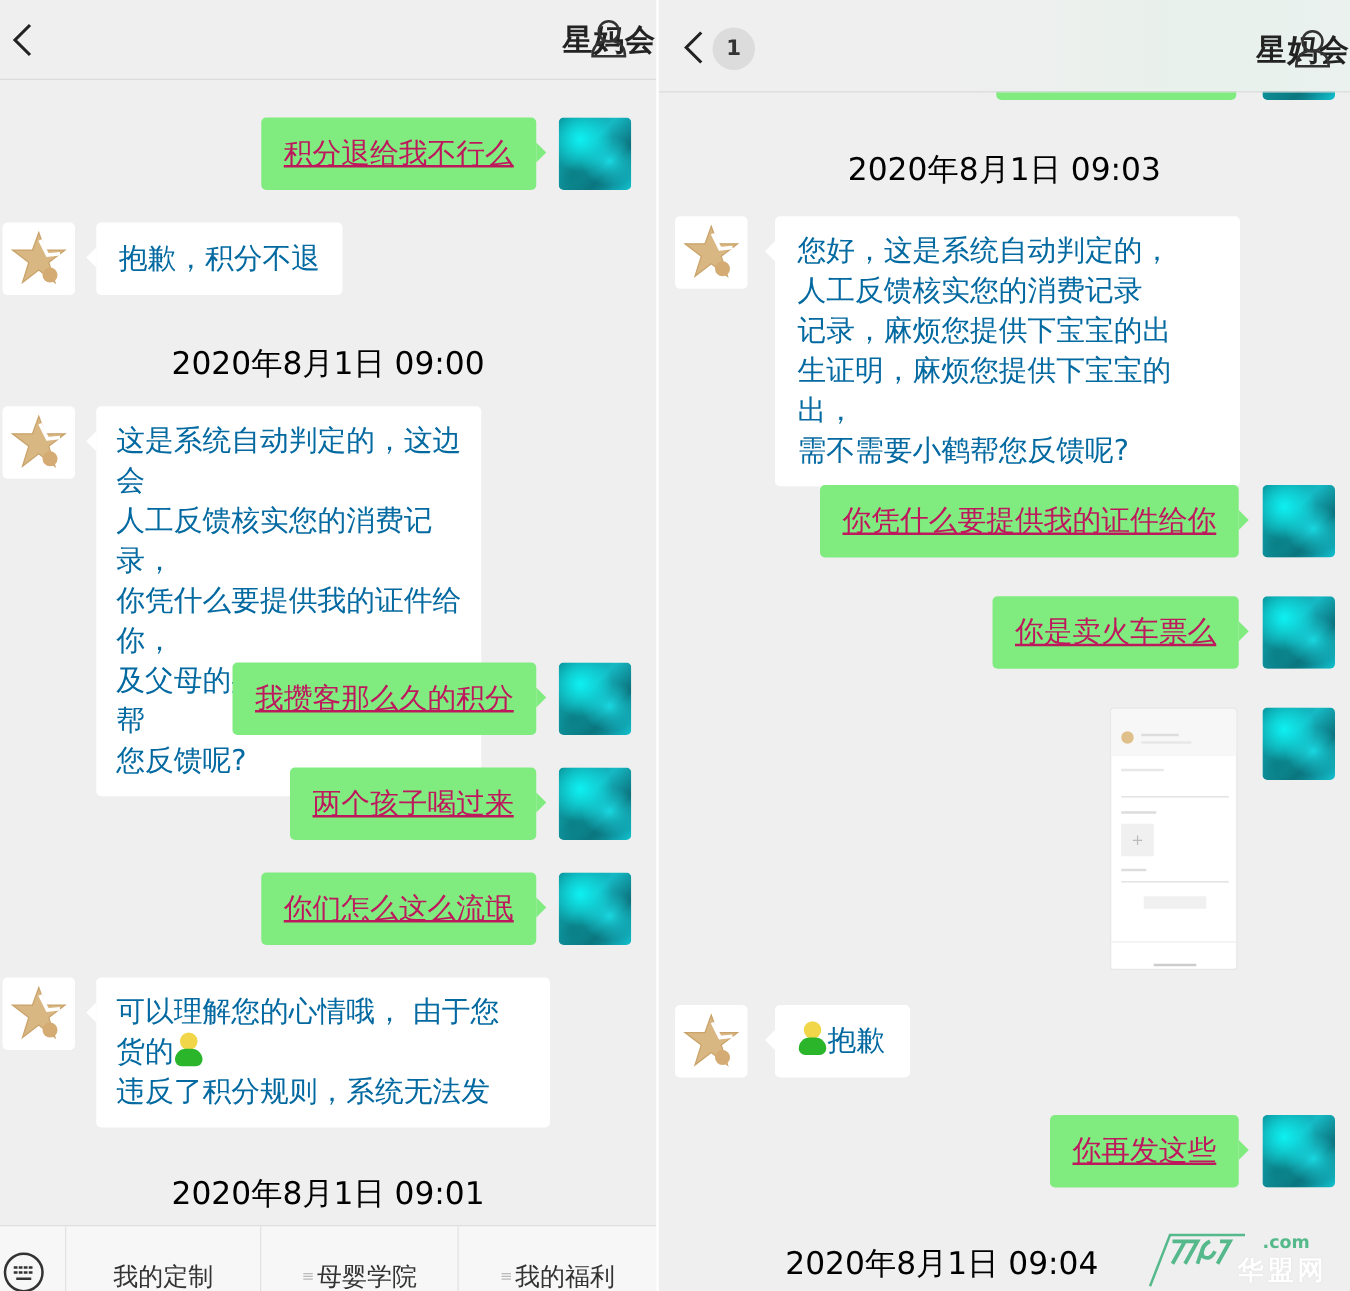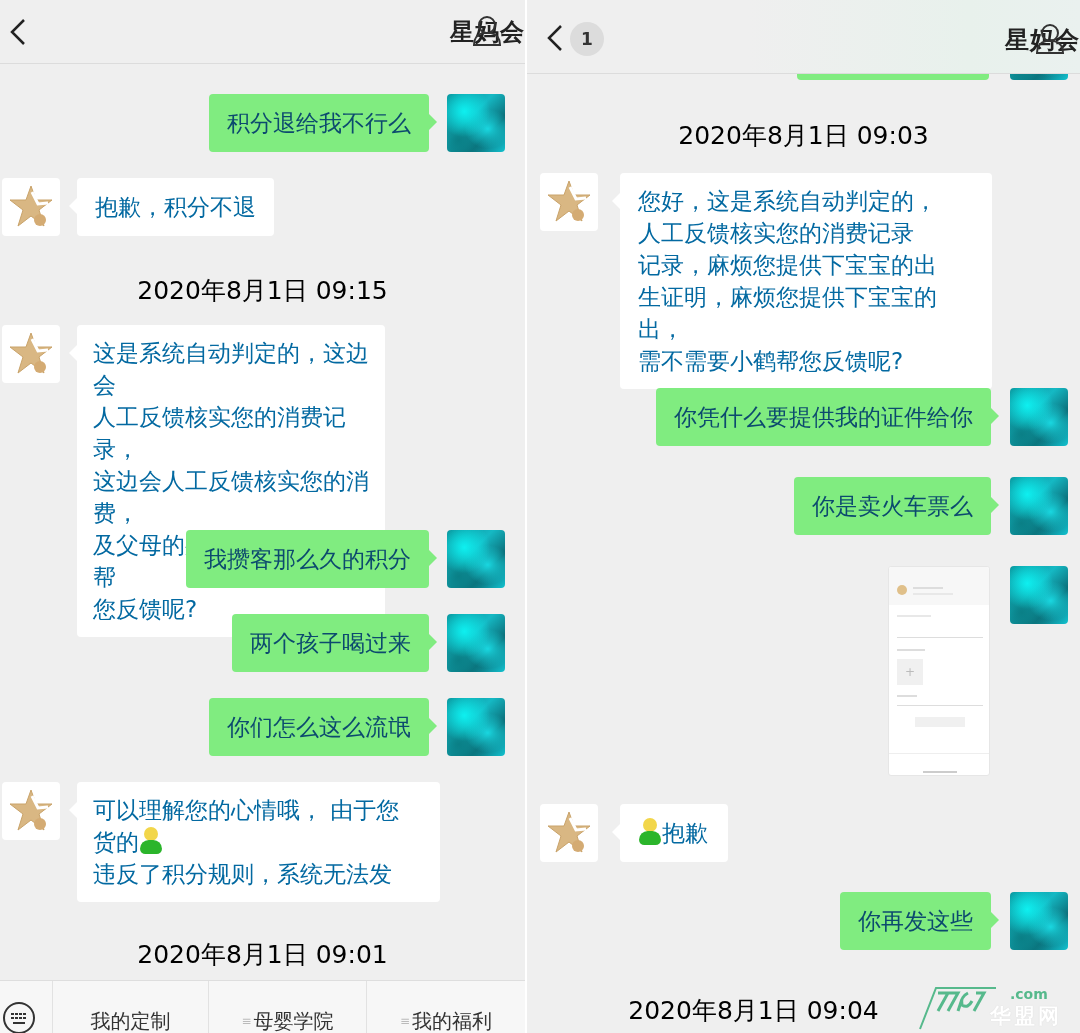--- a/index.html
+++ b/index.html
@@ -45,21 +45,21 @@
       radial-gradient(ellipse at 70% 60%, #19d7e0 0%, rgba(25,215,224,0) 40%),
       radial-gradient(ellipse at 20% 80%, #0a7f86 0%, rgba(10,127,134,0) 50%),
       linear-gradient(135deg, #0a8c94 0%, #15b9c4 40%, #0b6d78 70%, #12c3d0 100%);
   }
 
   .bubble {
     position: absolute; font-size: 23px; line-height: 32px; color: #0369a1; border-radius: 4px;
     padding: 14px 18px;
   }
   .bubble.in { background: #ffffff; }
-  .bubble.out { background: #80ec80; color: #0c4a6e; }
+  .bubble.out { background: #80ec80; color: #be185d; text-decoration: underline; }
   .bubble.in::before {
     content: ""; position: absolute; left: -8px; top: 20px; width: 0; height: 0;
     border-top: 8px solid transparent; border-bottom: 8px solid transparent; border-right: 8px solid #ffffff;
   }
   .bubble.out::after {
     content: ""; position: absolute; right: -8px; top: 20px; width: 0; height: 0;
     border-top: 8px solid transparent; border-bottom: 8px solid transparent; border-left: 8px solid #80ec80;
   }
   .bubble.single { height: 58px; padding-top: 13px; padding-bottom: 13px; white-space: nowrap; }
 
@@ -116,33 +116,33 @@
     <svg viewBox="0 0 58 58" width="58" height="58">
       <path d="M29 8 L34 22 L50 22 L37 32 L42 48 L29 38 L16 48 L21 32 L8 22 L24 22 Z" fill="#d9b783" stroke="#c9a36a" stroke-width="1"></path>
       <path d="M30 14 L36 26 L46 25" fill="none" stroke="#fff" stroke-width="3"></path>
       <circle cx="38" cy="42" r="6" fill="#d4ab73"></circle>
     </svg>
   </div>
   <div class="bubble in single" style="left:77px; top:178px;">
     <span>抱歉，积分不退</span>
   </div>
 
-  <div class="timestamp" style="top:274px;">2020年8月1日 09:15</div>
+  <div class="timestamp" style="top:274px;">2020年8月1日 09:00</div>
 
   <div class="avatar-bot" style="left:2px; top:325px;">
     <svg viewBox="0 0 58 58" width="58" height="58">
       <path d="M29 8 L34 22 L50 22 L37 32 L42 48 L29 38 L16 48 L21 32 L8 22 L24 22 Z" fill="#d9b783" stroke="#c9a36a" stroke-width="1"></path>
       <path d="M30 14 L36 26 L46 25" fill="none" stroke="#fff" stroke-width="3"></path>
       <circle cx="38" cy="42" r="6" fill="#d4ab73"></circle>
     </svg>
   </div>
   <div class="bubble in" style="left:77px; top:325px; width:308px; padding:12px 16px;">
     <div>这是系统自动判定的，这边会</div>
     <div>人工反馈核实您的消费记录，</div>
-    <div>这边会人工反馈核实您的消费，</div>
+    <div>你凭什么要提供我的证件给你，</div>
     <div>及父母的身份证信息，小鹤帮</div>
     <div>您反馈呢?</div>
   </div>
 
   <div class="bubble out single" style="right:96px; top:530px;">
     <span>我攒客那么久的积分</span>
   </div>
   <div class="avatar-user" style="right:20px; top:530px;"></div>
 
   <div class="bubble out single" style="right:96px; top:614px;">

